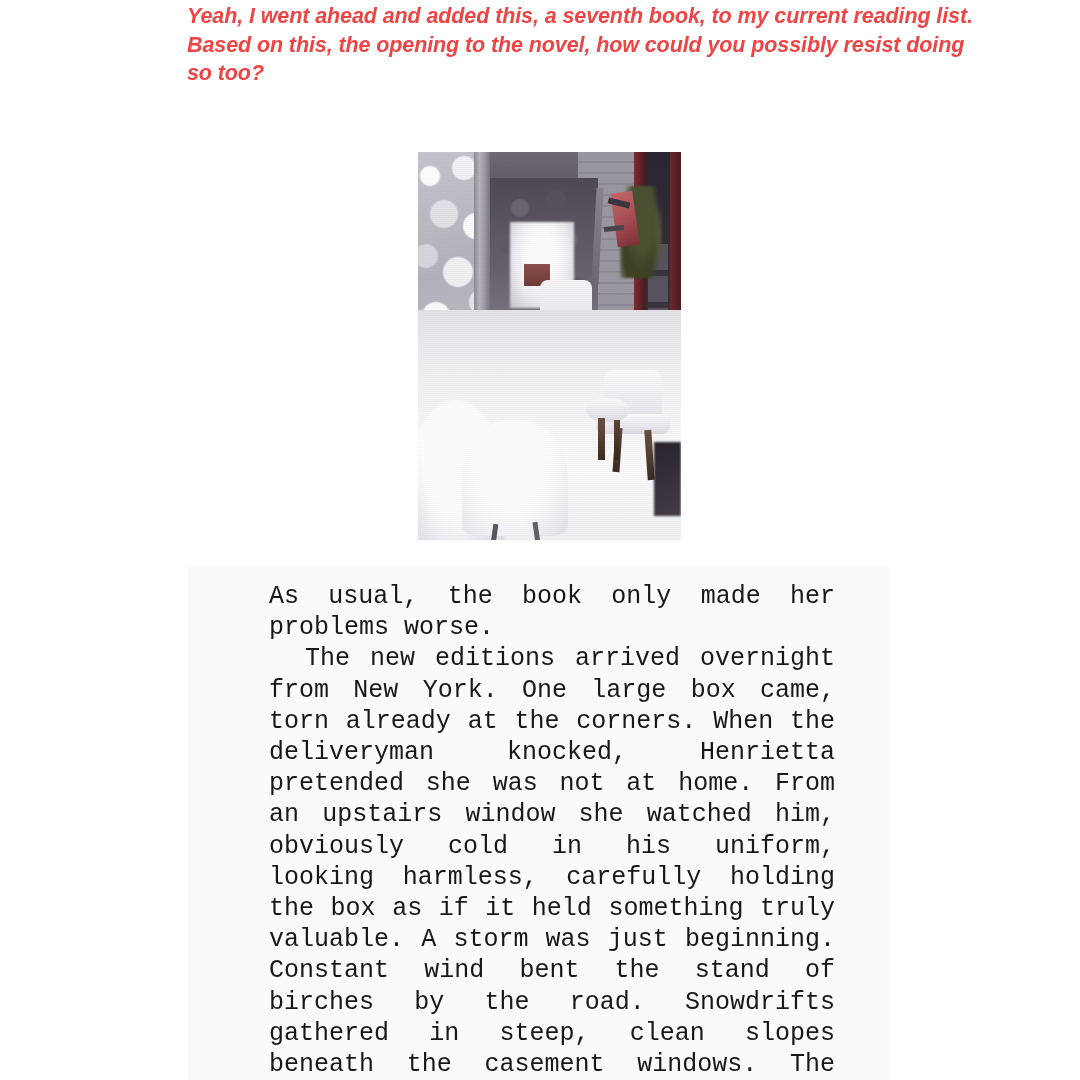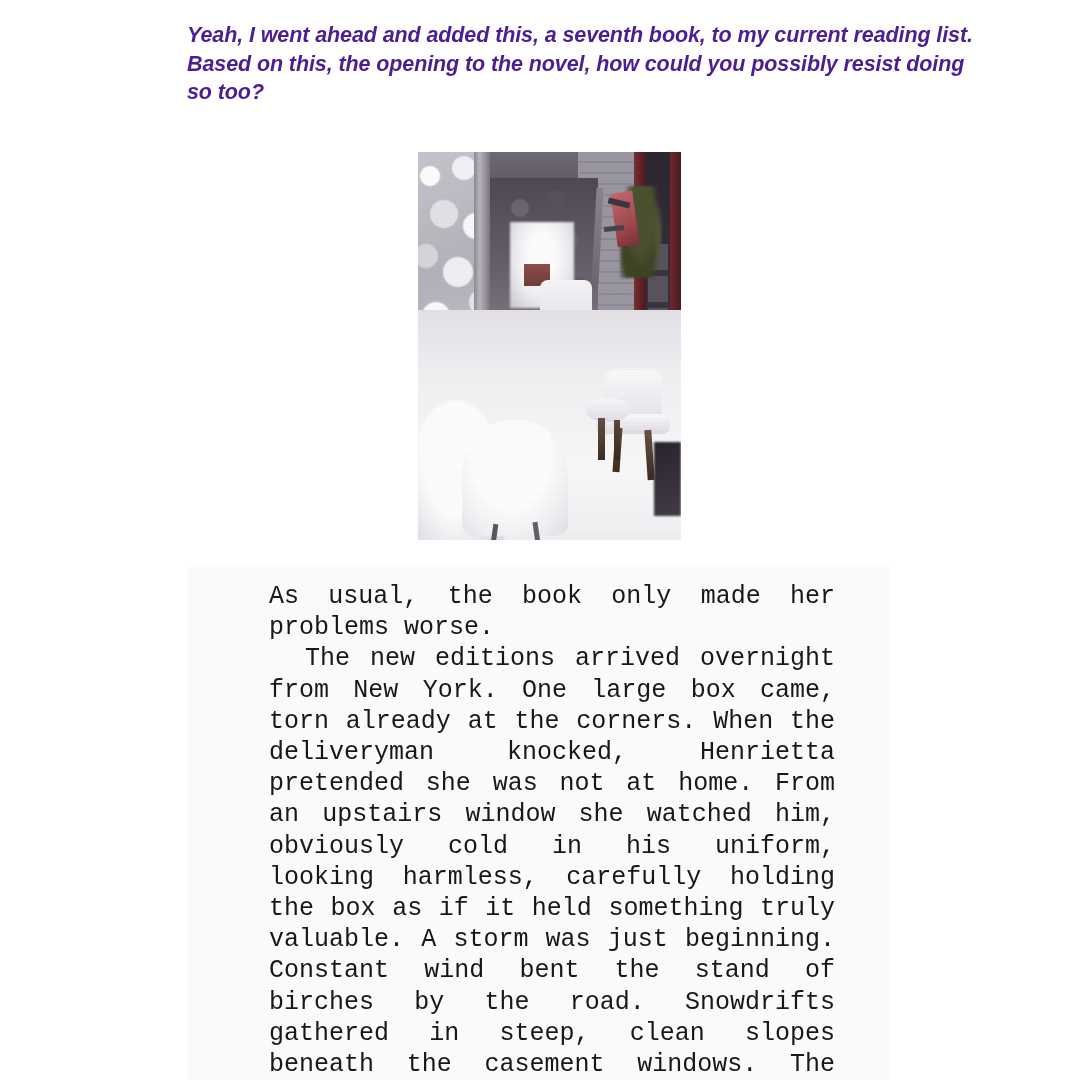--- a/index.html
+++ b/index.html
@@ -12,28 +12,28 @@
     height: 1080px;
     position: relative;
     overflow: hidden;
     font-family: "Liberation Sans", sans-serif;
   }
 
   
   #caption {
     position: absolute;
     left: 187px;
-    top: 21px;
+    top: 2px;
     width: 790px;
     font-family: "Liberation Sans", sans-serif;
     font-style: italic;
     font-weight: bold;
     font-size: 21.5px;
     line-height: 28.5px;
-    color: #4c1d95;
+    color: #ef4444;
     letter-spacing: -0.1px;
     text-align: left;
     white-space: pre-wrap;
   }
 
   
   #photo-wrap {
     position: absolute;
     left: 418px;
     top: 152px;

